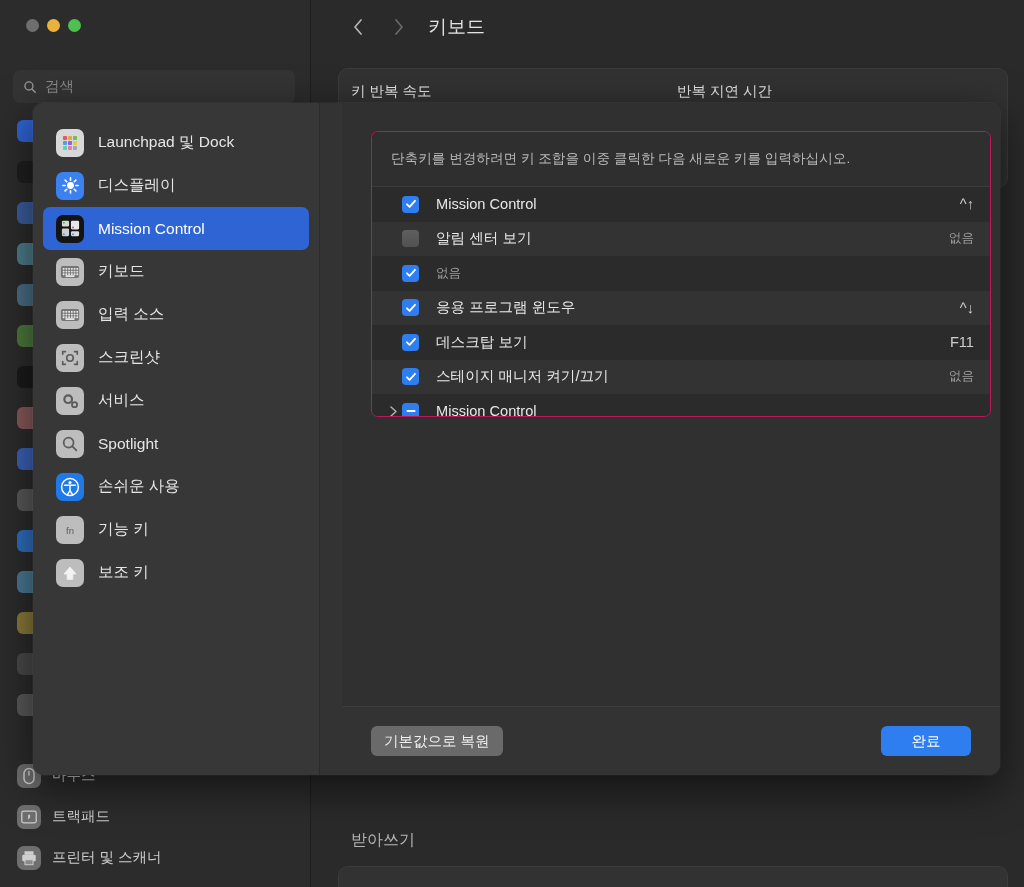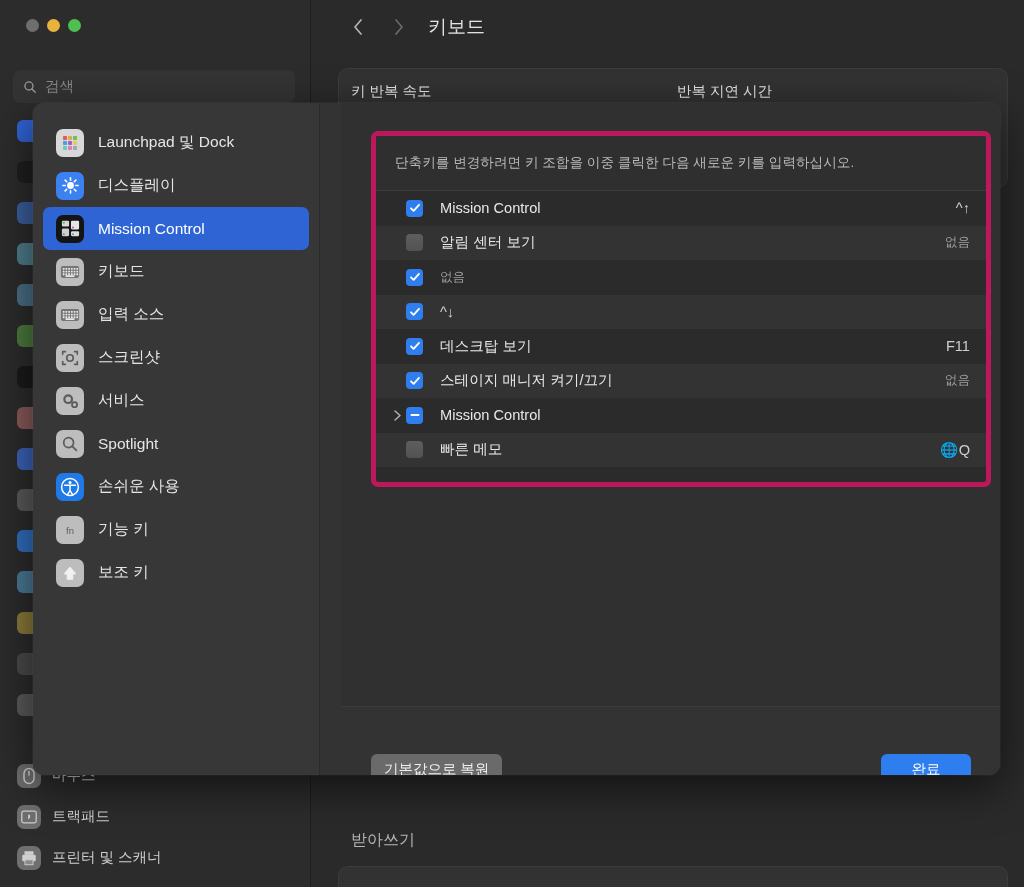--- a/index.html
+++ b/index.html
@@ -89,22 +89,22 @@
     cursor: default;
   }
   .cat.sel { background: #2f64d4; }
   .cat .cico { width: 28px; height: 28px; border-radius: 7px; flex: none;
                display:flex; align-items:center; justify-content:center;text-align:center; }
   .cat .clab { color: #e6e6e6; font-size: 15.5px; white-space: nowrap; }
   .cat.sel .clab { color: #ffffff; }
 
   
   .sc-panel {
-    position: absolute; left: 29px; top: 28px; width: 620px; height: 356px;
-    background: #2b2b2b; border: 5px solid #be185d; border-radius: 7px;
+    position: absolute; left: 29px; top: 28px; width: 620px; height: 286px;
+    background: #2b2b2b; border: 1px solid #be185d; border-radius: 7px;
     overflow: hidden;
   }
   .sc-hint {
     height: 55px; display: flex; align-items: center; padding: 0 19px;
     color: #b9b9b9; font-size: 13.6px; border-bottom: 1px solid #3d3d3d;
     background: #2f2f2f;
   }
   .sc-row {
     height: 34.5px; display: flex; align-items: center;
     padding-left: 12px; padding-right: 16px;
@@ -122,21 +122,21 @@
   .sc-name { color: #e8e8e8; font-size: 14.6px; flex: 1; white-space: nowrap; }
   .sc-key  { color: #cfcfcf; font-size: 14.6px; white-space: nowrap; }
   .sc-key.none { color: #9e9e9e; font-size: 12.6px; }
 
   .sheet-footer {
     position: absolute; left: 0; right: 0; bottom: 0; height: 69px;
     border-top: 1px solid #3d3d3d; background: #333333;
   }
   .btn {
     position: absolute; border: none; border-radius: 6px; font-size: 14.5px;
-    font-family: Liberation Serif, serif; cursor: default; margin-top: 28px;
+    font-family: Liberation Sans, sans-serif; cursor: default;
   }
   .btn.restore {
     left: 29px; top: 19px; height: 30px; padding: 0 13px;
     background: #6a6a6a; color: #f0f0f0;
   }
   .btn.done {
     right: 29px; top: 19px; height: 30px; width: 90px;
     background: #2f7ef0; color: #ffffff;
   }
 </style>
@@ -426,20 +426,21 @@
               </span>
               <span class="sc-key none">없음</span>
             </div>
             <div class="sc-row alt">
               <span class="disc"></span>
               <span class="cb on">
                 <svg width="12" height="12" viewBox="0 0 12 12">
                   <polyline points="2,6.3 4.6,8.9 10,2.8" fill="none" stroke="#fff" stroke-width="1.8" stroke-linecap="round" stroke-linejoin="round"></polyline>
                 </svg>
               </span>
+              <span class="sc-name">응용 프로그램 윈도우</span>
               <span class="sc-key">^↓</span>
             </div>
             <div class="sc-row odd">
               <span class="disc"></span>
               <span class="cb on">
                 <svg width="12" height="12" viewBox="0 0 12 12">
                   <polyline points="2,6.3 4.6,8.9 10,2.8" fill="none" stroke="#fff" stroke-width="1.8" stroke-linecap="round" stroke-linejoin="round"></polyline>
                 </svg>
               </span>
               <span class="sc-name">데스크탑 보기</span>

